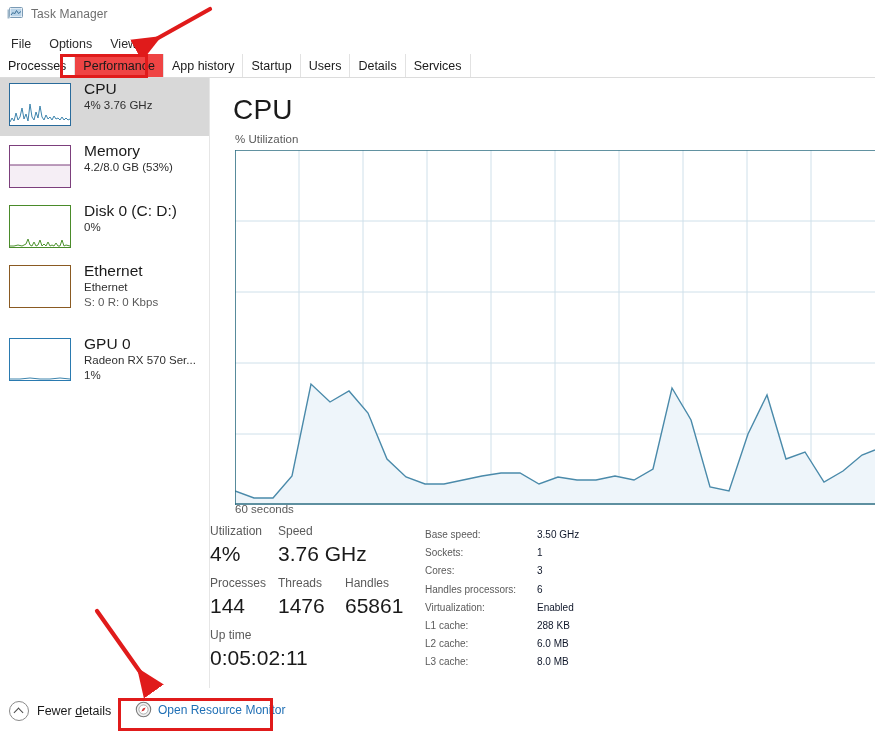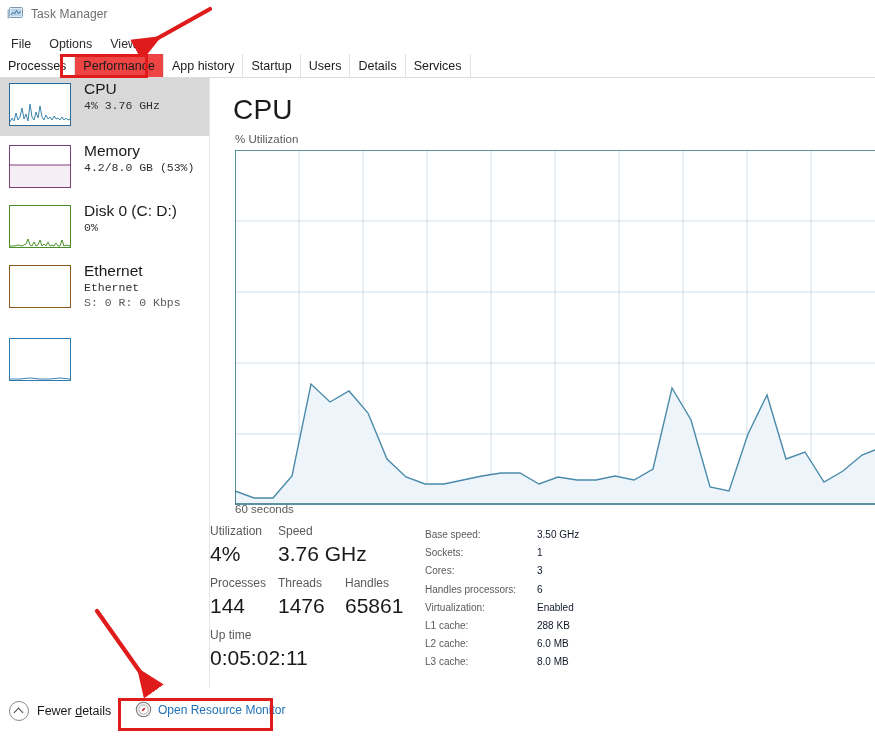--- a/index.html
+++ b/index.html
@@ -100,21 +100,20 @@
   }
   .side-name {
     font-size: 15.5px; color: #1a1a1a;
     line-height: 19px;
     white-space: nowrap;
   }
   .side-sub {
     font-size: 11.5px; color: #2f2f2f;
     line-height: 15px;
     white-space: nowrap;
-    font-family: Liberation Mono, monospace;
   }
   .side-sub.dim { color: #5a5a5a; }
 
   
   #main {
     position: absolute; left: 210px; top: 78px;
     width: 665px; height: 610px;
     background: #ffffff;
   }
   #cpu-heading {
@@ -297,20 +296,25 @@
       <div class="side-sub">Ethernet</div>
       <div class="side-sub dim">S: 0 R: 0 Kbps</div>
     </div>
   </div>
 
   <div class="side-item" style="top:255px;">
     <div class="thumb" style="border:1px solid #2a7ab0;">
       <svg viewBox="0 0 60 41" preserveAspectRatio="none">
         <polyline points="0,40 10,40 20,39 30,40 40,40 50,39 60,40" fill="none" stroke="#3d84ad" stroke-width="1"></polyline>
       </svg>
+    </div>
+    <div class="side-text">
+      <div class="side-name">GPU 0</div>
+      <div class="side-sub">Radeon RX 570 Ser...</div>
+      <div class="side-sub">1%</div>
     </div>
   </div>
 
 </div>
 
 <div id="main">
 
   <div id="cpu-heading">CPU</div>
   <div id="graph-caption">% Utilization</div>
 

